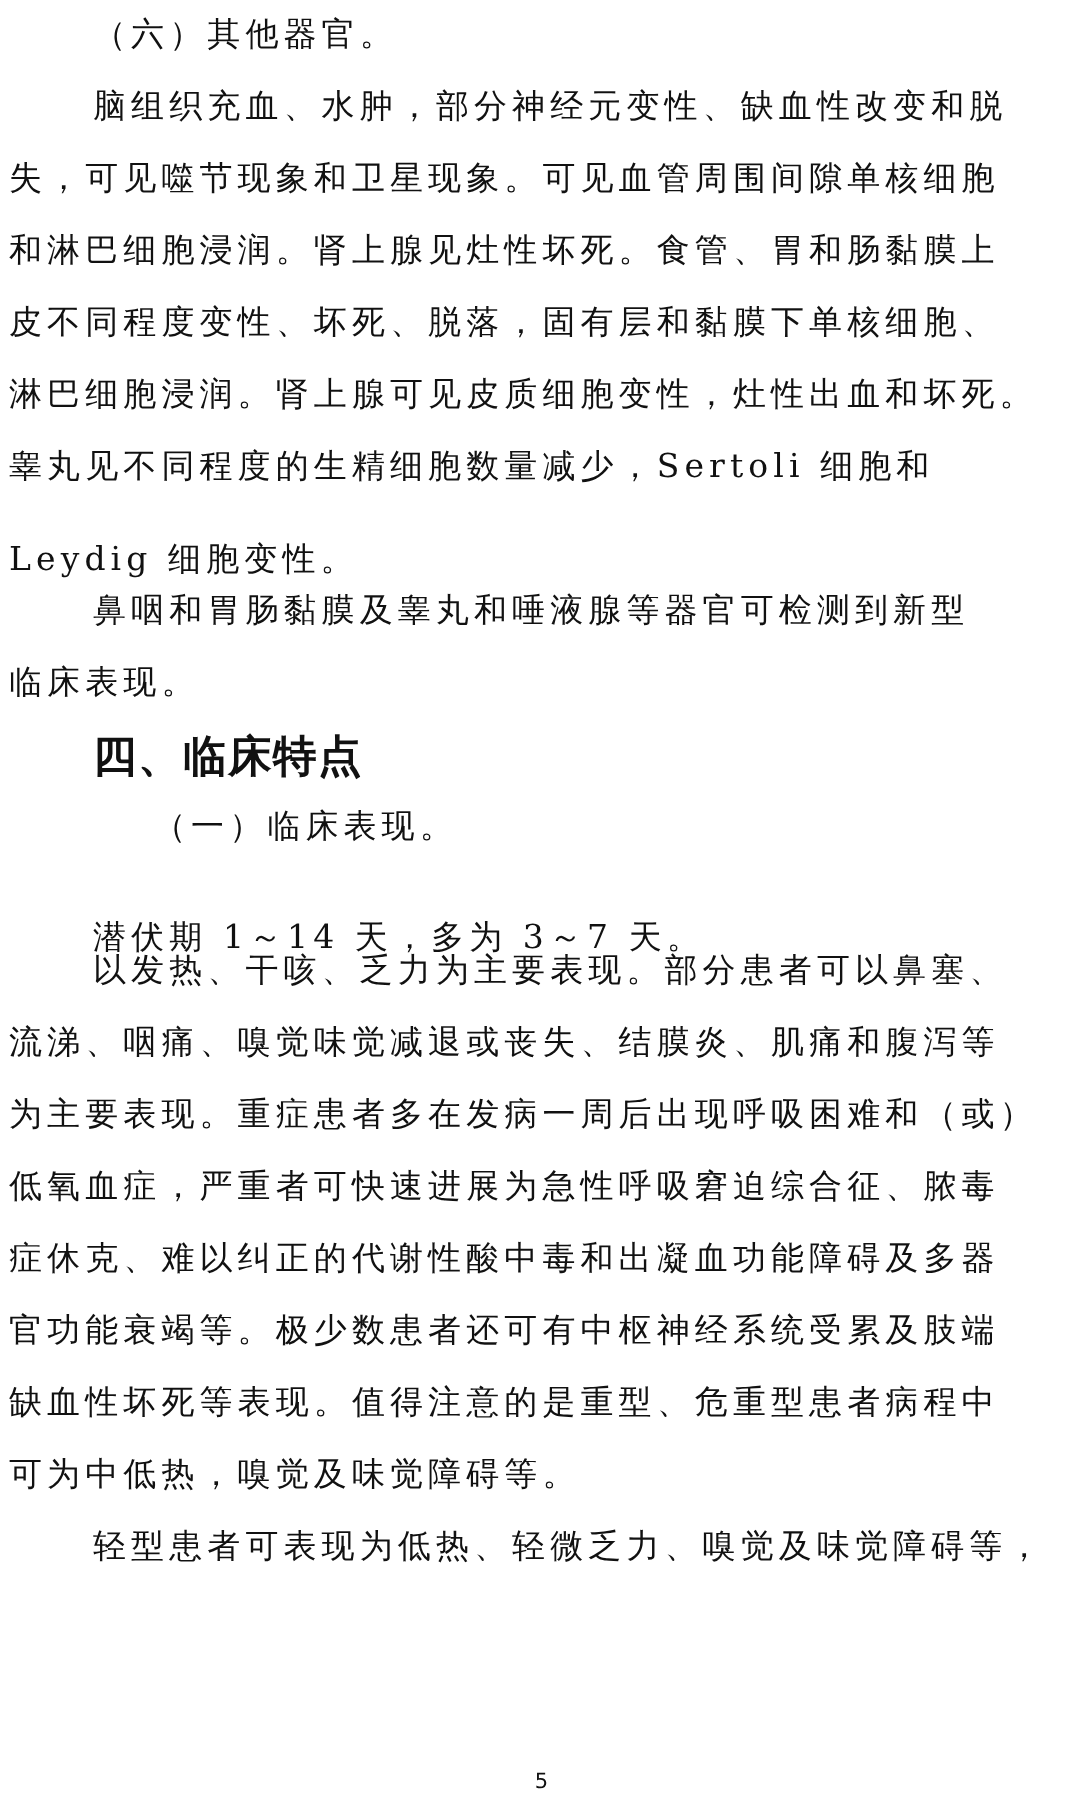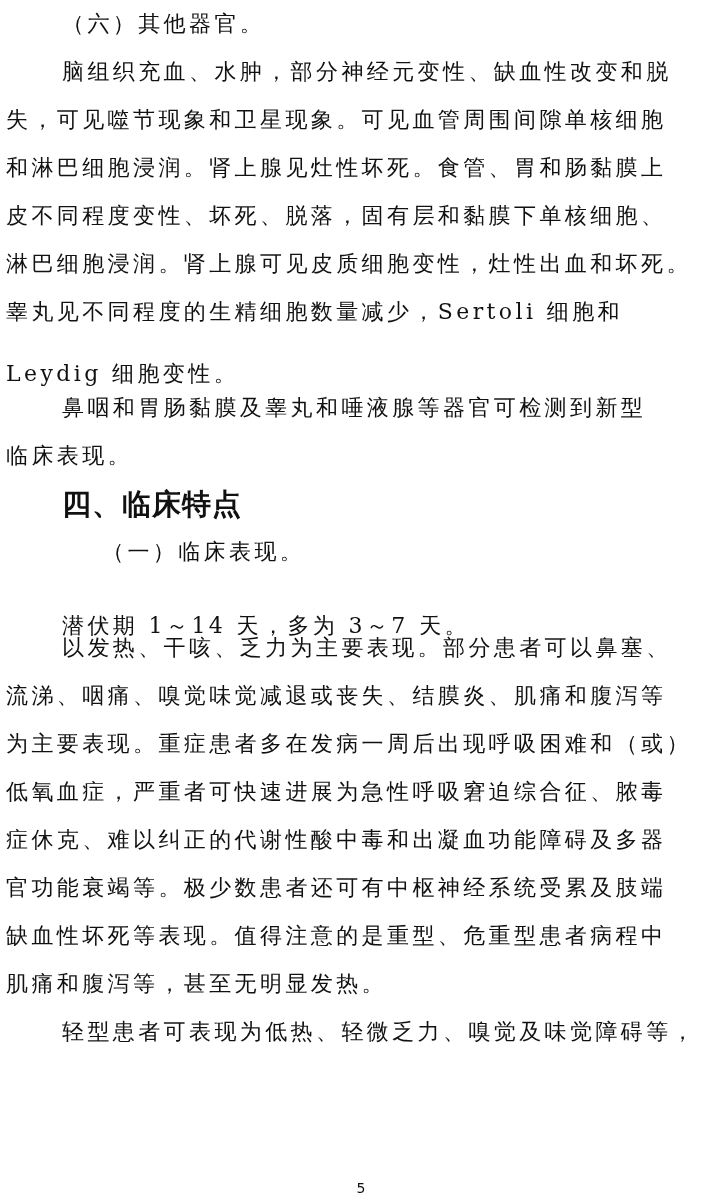--- a/index.html
+++ b/index.html
@@ -30,16 +30,16 @@
     <div class="line indent heading" style="top: 486px;">四、临床特点</div>
     <div class="line sub" style="top: 534px; margin-left: 40px;">（一）临床表现。</div>
     <div class="line indent" style="top: 608px;">潜伏期 1～14 天，多为 3～7 天。</div>
     <div class="line indent" style="top: 630px;">以发热、干咳、乏力为主要表现。部分患者可以鼻塞、</div>
     <div class="line " style="top: 678px;">流涕、咽痛、嗅觉味觉减退或丧失、结膜炎、肌痛和腹泻等</div>
     <div class="line " style="top: 726px;">为主要表现。重症患者多在发病一周后出现呼吸困难和（或）</div>
     <div class="line " style="top: 774px;">低氧血症，严重者可快速进展为急性呼吸窘迫综合征、脓毒</div>
     <div class="line " style="top: 822px;">症休克、难以纠正的代谢性酸中毒和出凝血功能障碍及多器</div>
     <div class="line " style="top: 870px;">官功能衰竭等。极少数患者还可有中枢神经系统受累及肢端</div>
     <div class="line " style="top: 918px;">缺血性坏死等表现。值得注意的是重型、危重型患者病程中</div>
-    <div class="line " style="top: 966px;">肌痛和腹泻等，甚至无明显发热。</div>
+    <div class="line " style="top: 966px;">可为中低热，嗅觉及味觉障碍等。</div>
     <div class="line indent" style="top: 1014px;">轻型患者可表现为低热、轻微乏力、嗅觉及味觉障碍等，</div>
   </div>
 <div class="pagenum">5</div>
 
 </body></html>

